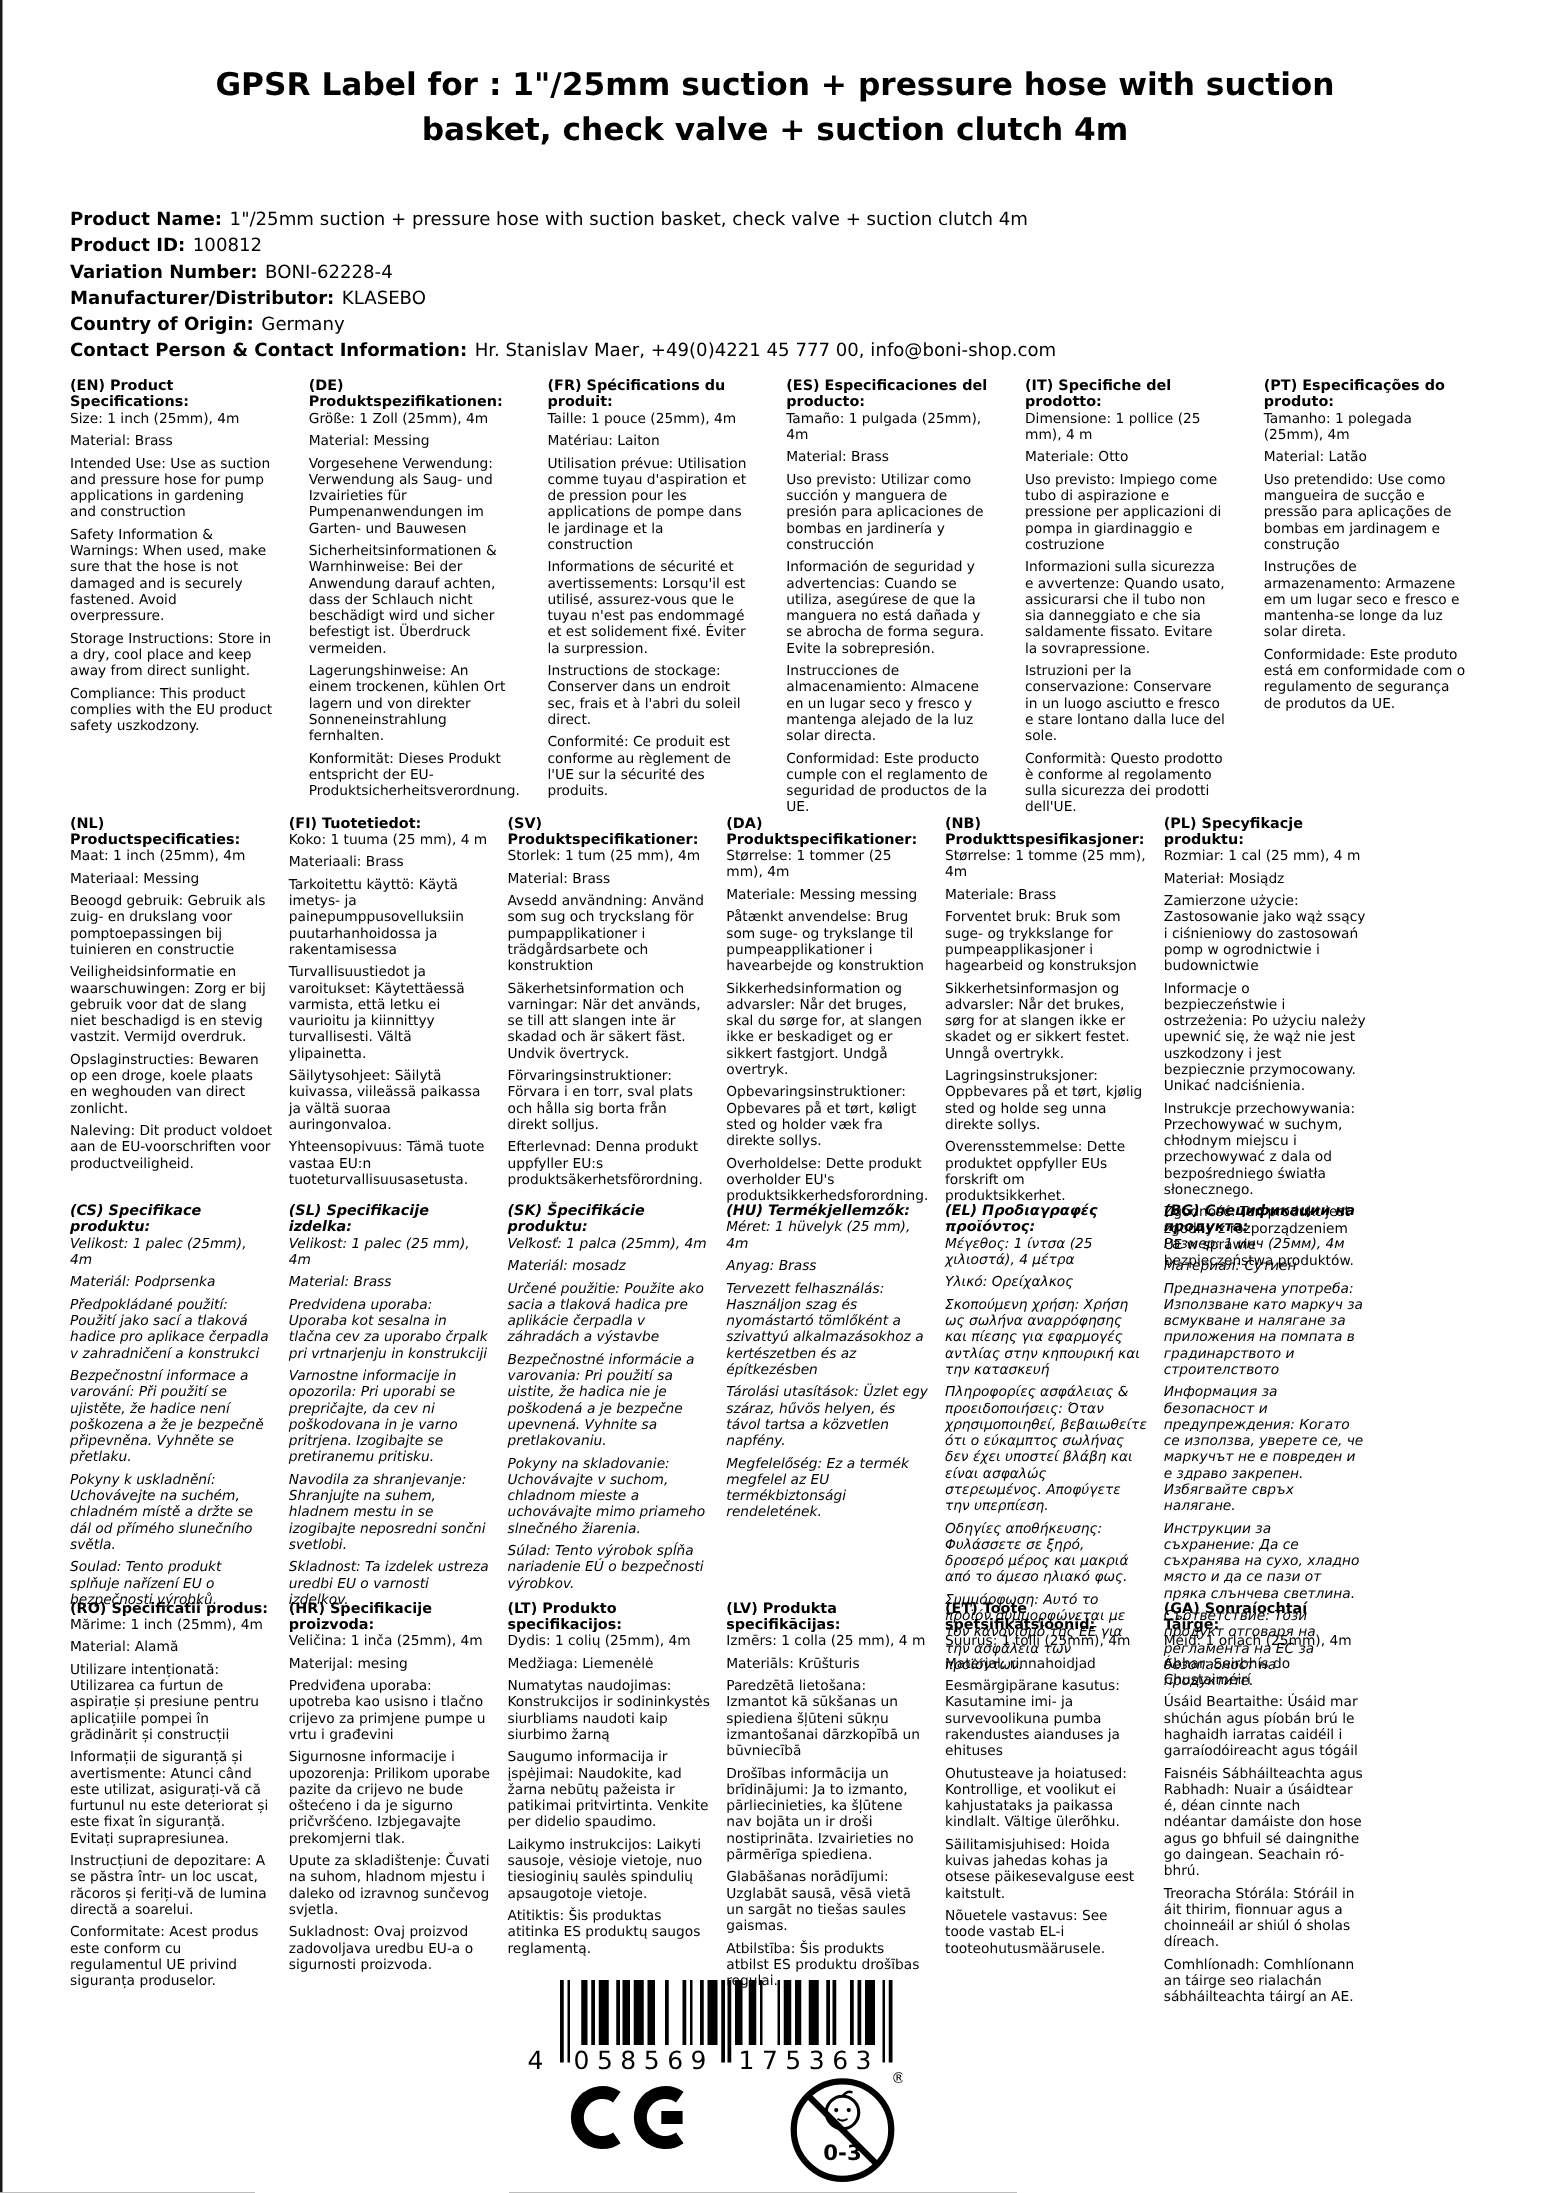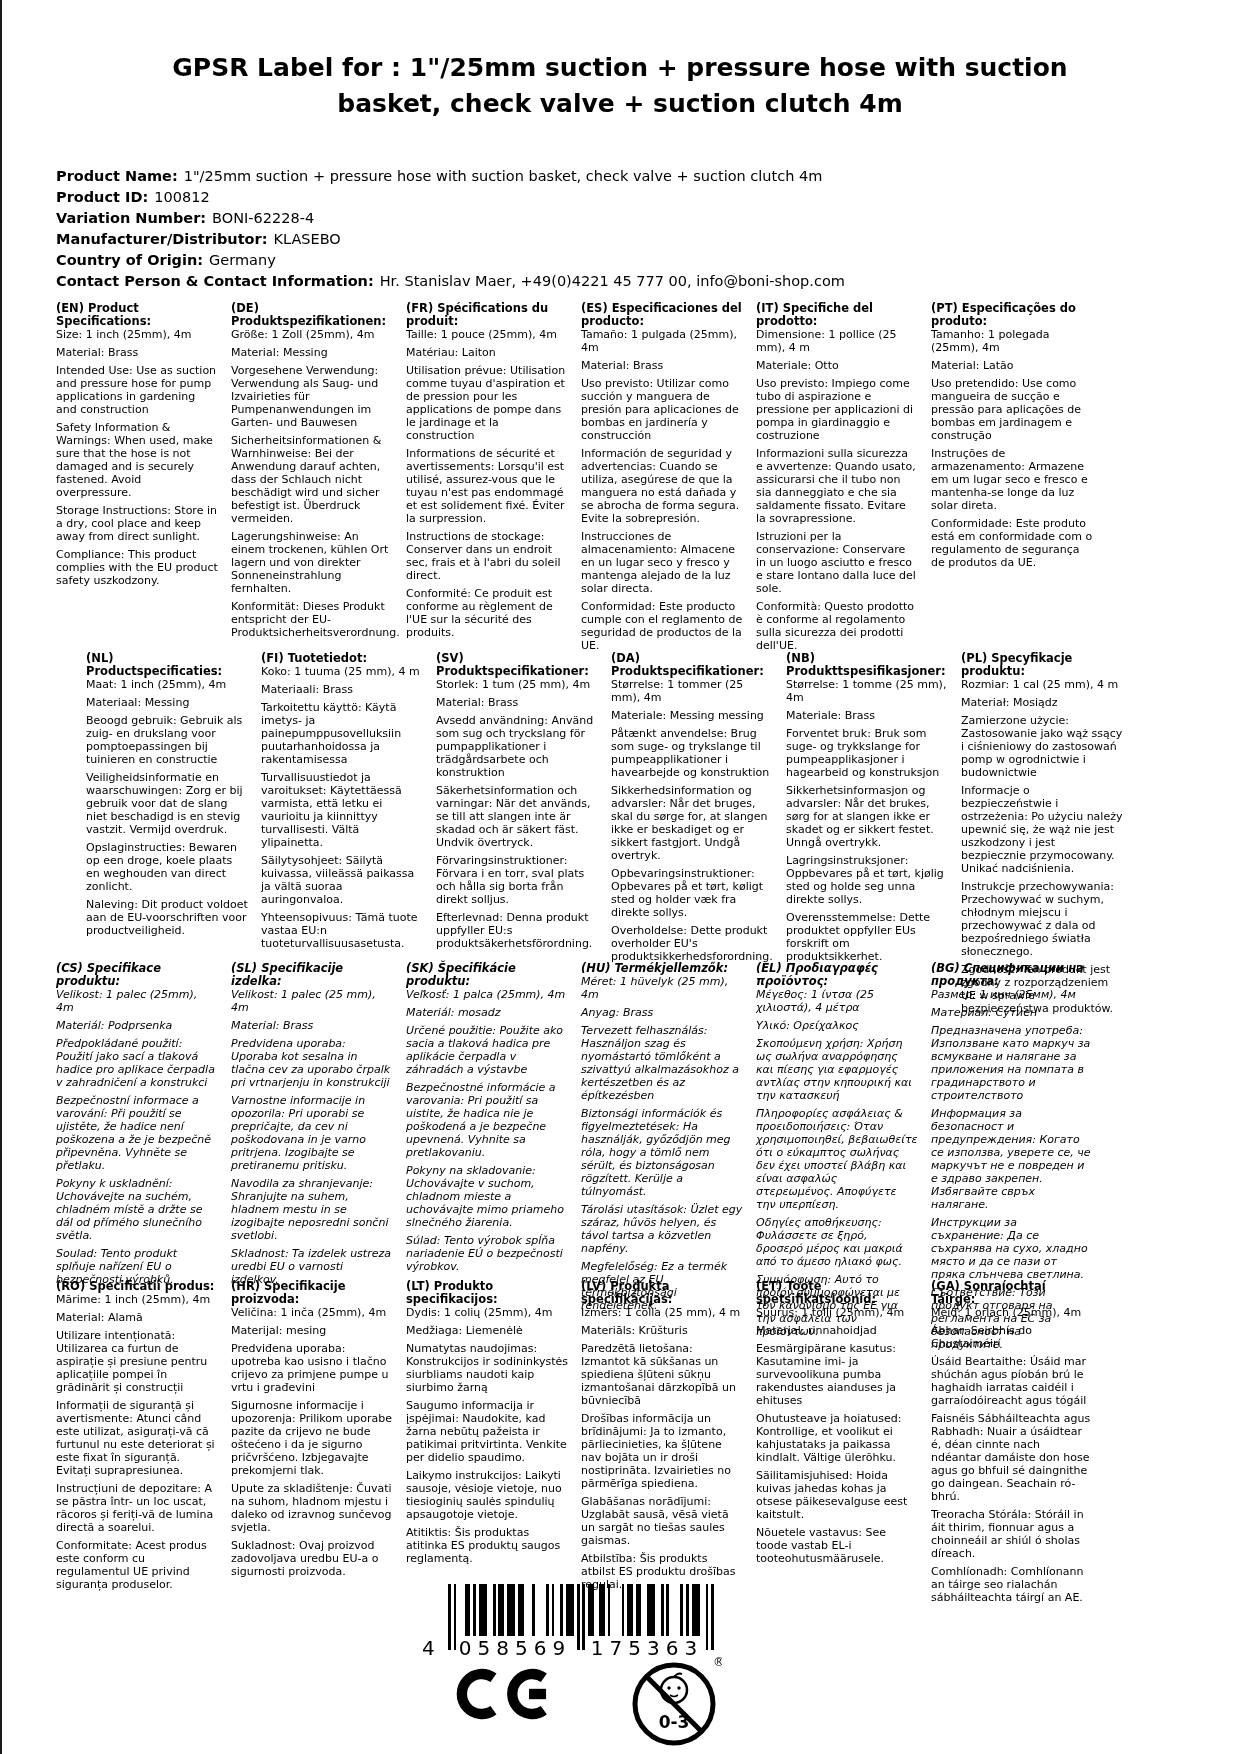--- a/index.html
+++ b/index.html
@@ -15,22 +15,22 @@
     text-align:center; font-weight:bold; font-size:25px; line-height:1.42;
   }
   .product-info { position:absolute; left:56px; top:166px; font-size:14.5px; line-height:21px; }
   .info-line b { font-weight:bold; }
   .info-line span { margin-left:6px; }
   .lang-row { position:absolute; left:56px; width:1060px; display:grid; grid-template-columns:repeat(6,175px); }
   .lang-block { padding-right:13px; font-size:11px; line-height:13px; }
   .lang-heading { font-weight:bold; font-size:11.5px; margin:0; }
   .lang-block p { margin:0 0 5px 0; }
   .lang-block p.first { margin-top:0; }
-  #lang-row-1 { top:302px; }
-  #lang-row-2 { top:652px;margin-left:30px; }
+  #lang-row-1 { top:302px;gap:16px; }
+  #lang-row-2 { top:652px; }
   #lang-row-3 { top:962px;font-style:italic; }
   #lang-row-4 { top:1280px; }
   .barcode { position:absolute; left:448px; top:1584px; width:266px; height:80px; }
   .barcode .bar { position:absolute; top:0; background:#000; }
   .bc-digit { position:absolute; top:52px; font-size:20px; }
   .bc-first { left:-26px; }
   .bc-g1 { left:8px;  width:118px; text-align:center; letter-spacing:6px; }
   .bc-g2 { left:140px; width:118px; text-align:center; letter-spacing:6px; }
   .ce-mark { position:absolute; left:452px; top:1668px; }
   .age-warning { position:absolute; left:630px; top:1652px; }
@@ -192,21 +192,20 @@
         <p>Určené použitie: Použite ako sacia a tlaková hadica pre aplikácie čerpadla v záhradách a výstavbe</p>
         <p>Bezpečnostné informácie a varovania: Pri použití sa uistite, že hadica nie je poškodená a je bezpečne upevnená. Vyhnite sa pretlakovaniu.</p>
         <p>Pokyny na skladovanie: Uchovávajte v suchom, chladnom mieste a uchovávajte mimo priameho slnečného žiarenia.</p>
         <p>Súlad: Tento výrobok spĺňa nariadenie EÚ o bezpečnosti výrobkov.</p>
       </div>
       <div class="lang-block">
         <div class="lang-heading">(HU) Termékjellemzők:</div>
         <p class="first">Méret: 1 hüvelyk (25 mm), 4m</p>
         <p>Anyag: Brass</p>
         <p>Tervezett felhasználás: Használjon szag és nyomástartó tömlőként a szivattyú alkalmazásokhoz a kertészetben és az építkezésben</p>
-        <p>Biztonsági információk és figyelmeztetések: Ha használják, győződjön meg róla, hogy a tömlő nem sérült, és biztonságosan rögzített. Kerülje a túlnyomást.</p>
         <p>Tárolási utasítások: Üzlet egy száraz, hűvös helyen, és távol tartsa a közvetlen napfény.</p>
         <p>Megfelelőség: Ez a termék megfelel az EU termékbiztonsági rendeletének.</p>
       </div>
       <div class="lang-block">
         <div class="lang-heading">(EL) Προδιαγραφές προϊόντος:</div>
         <p class="first">Μέγεθος: 1 ίντσα (25 χιλιοστά), 4 μέτρα</p>
         <p>Υλικό: Ορείχαλκος</p>
         <p>Σκοπούμενη χρήση: Χρήση ως σωλήνα αναρρόφησης και πίεσης για εφαρμογές αντλίας στην κηπουρική και την κατασκευή</p>
         <p>Πληροφορίες ασφάλειας &amp; προειδοποιήσεις: Όταν χρησιμοποιηθεί, βεβαιωθείτε ότι ο εύκαμπτος σωλήνας δεν έχει υποστεί βλάβη και είναι ασφαλώς στερεωμένος. Αποφύγετε την υπερπίεση.</p>
         <p>Οδηγίες αποθήκευσης: Φυλάσσετε σε ξηρό, δροσερό μέρος και μακριά από το άμεσο ηλιακό φως.</p>

